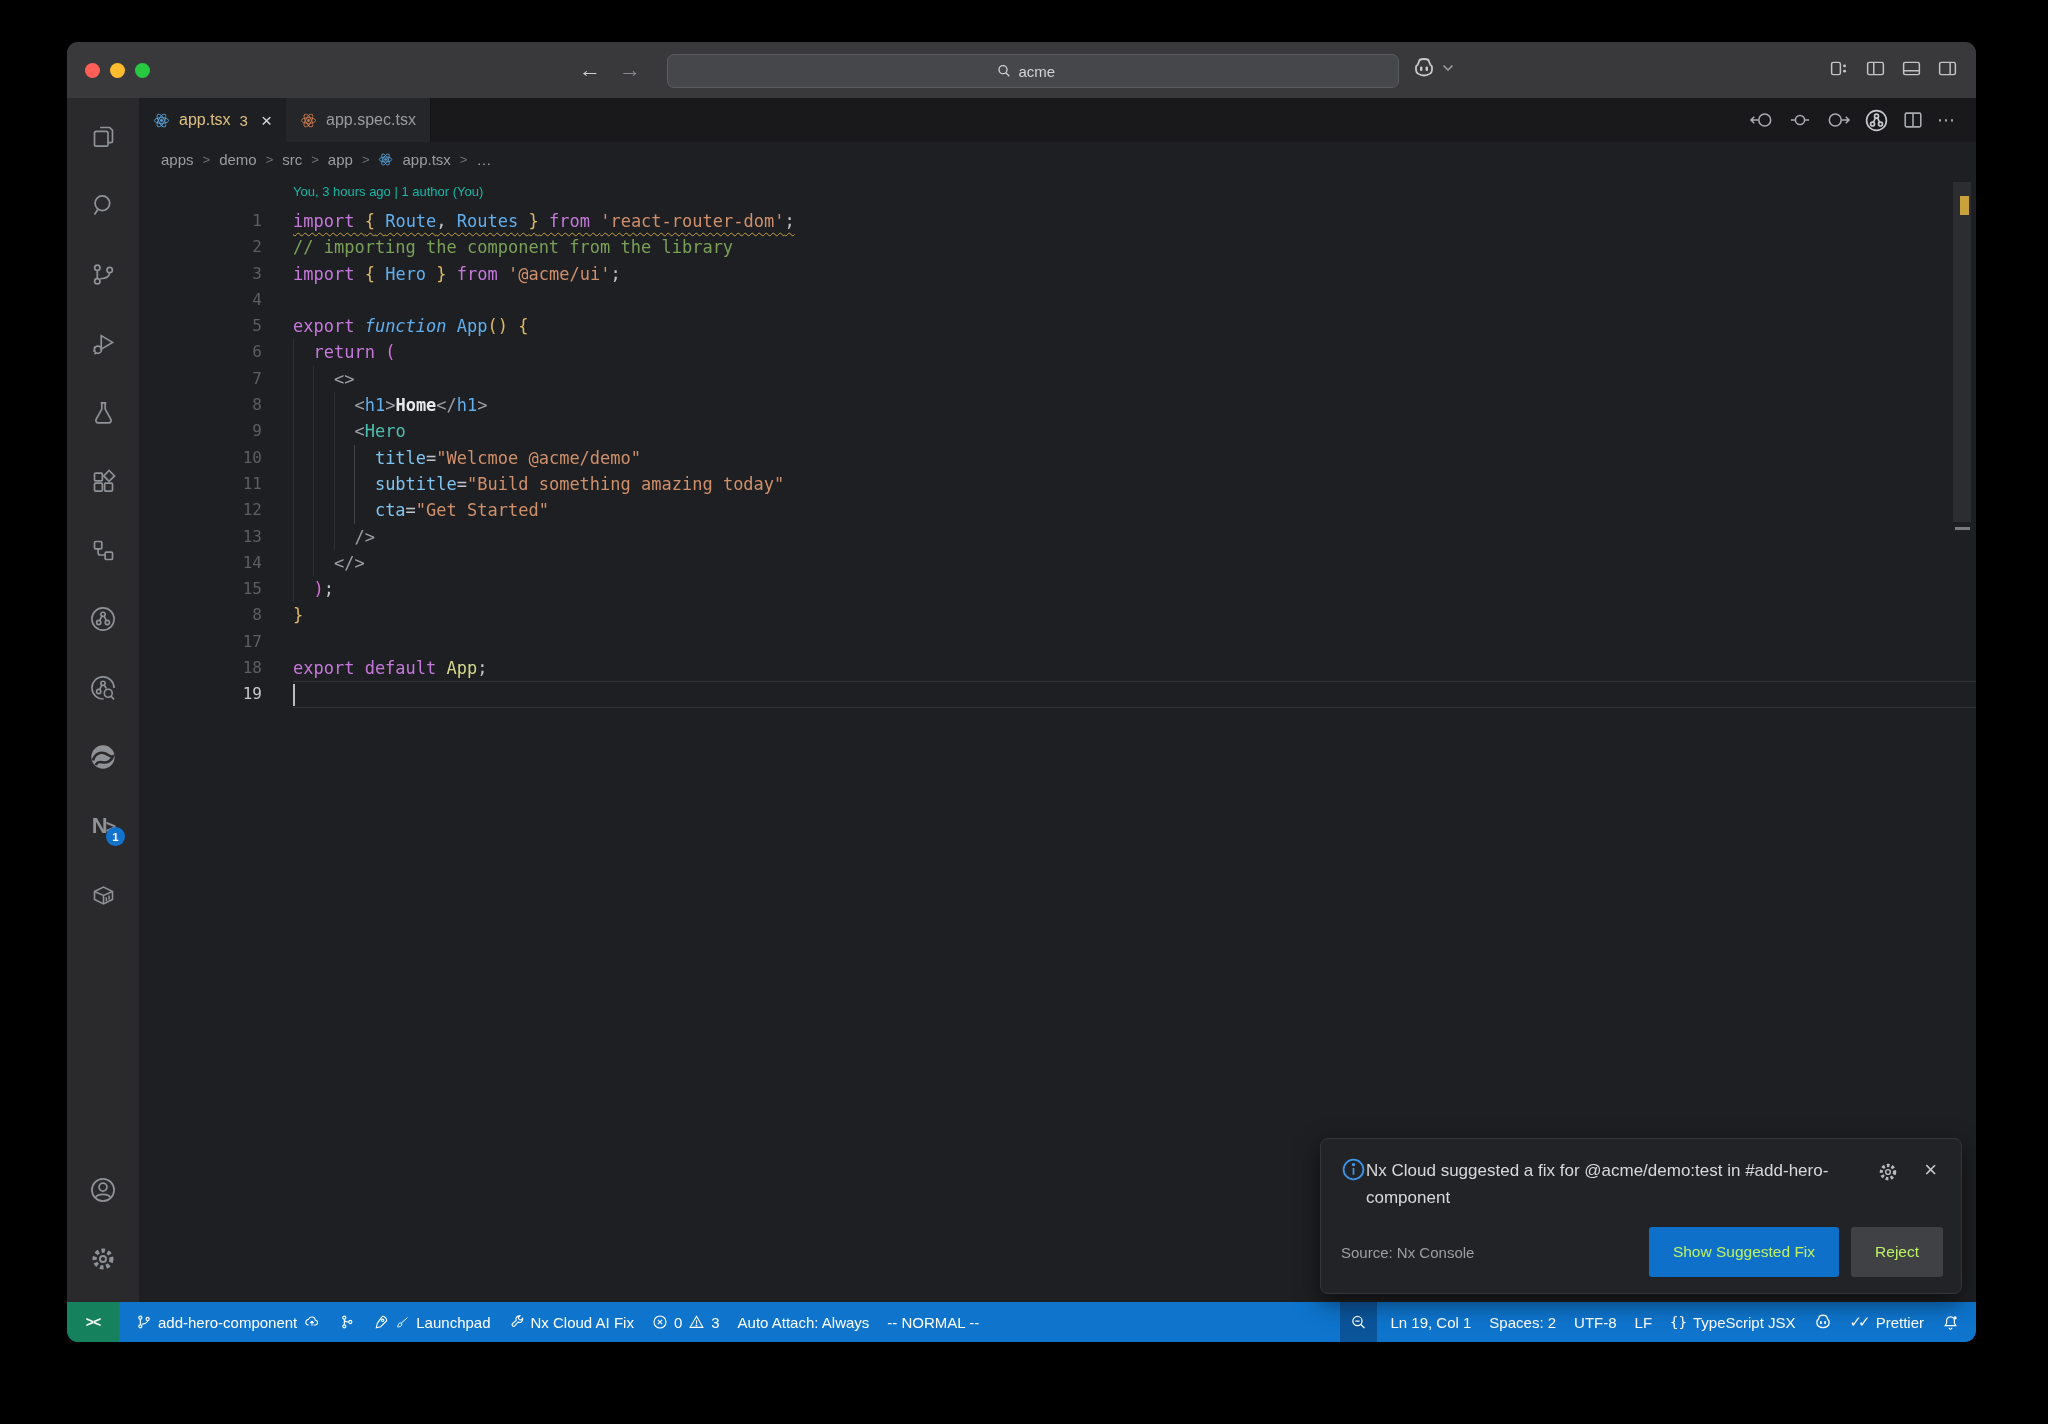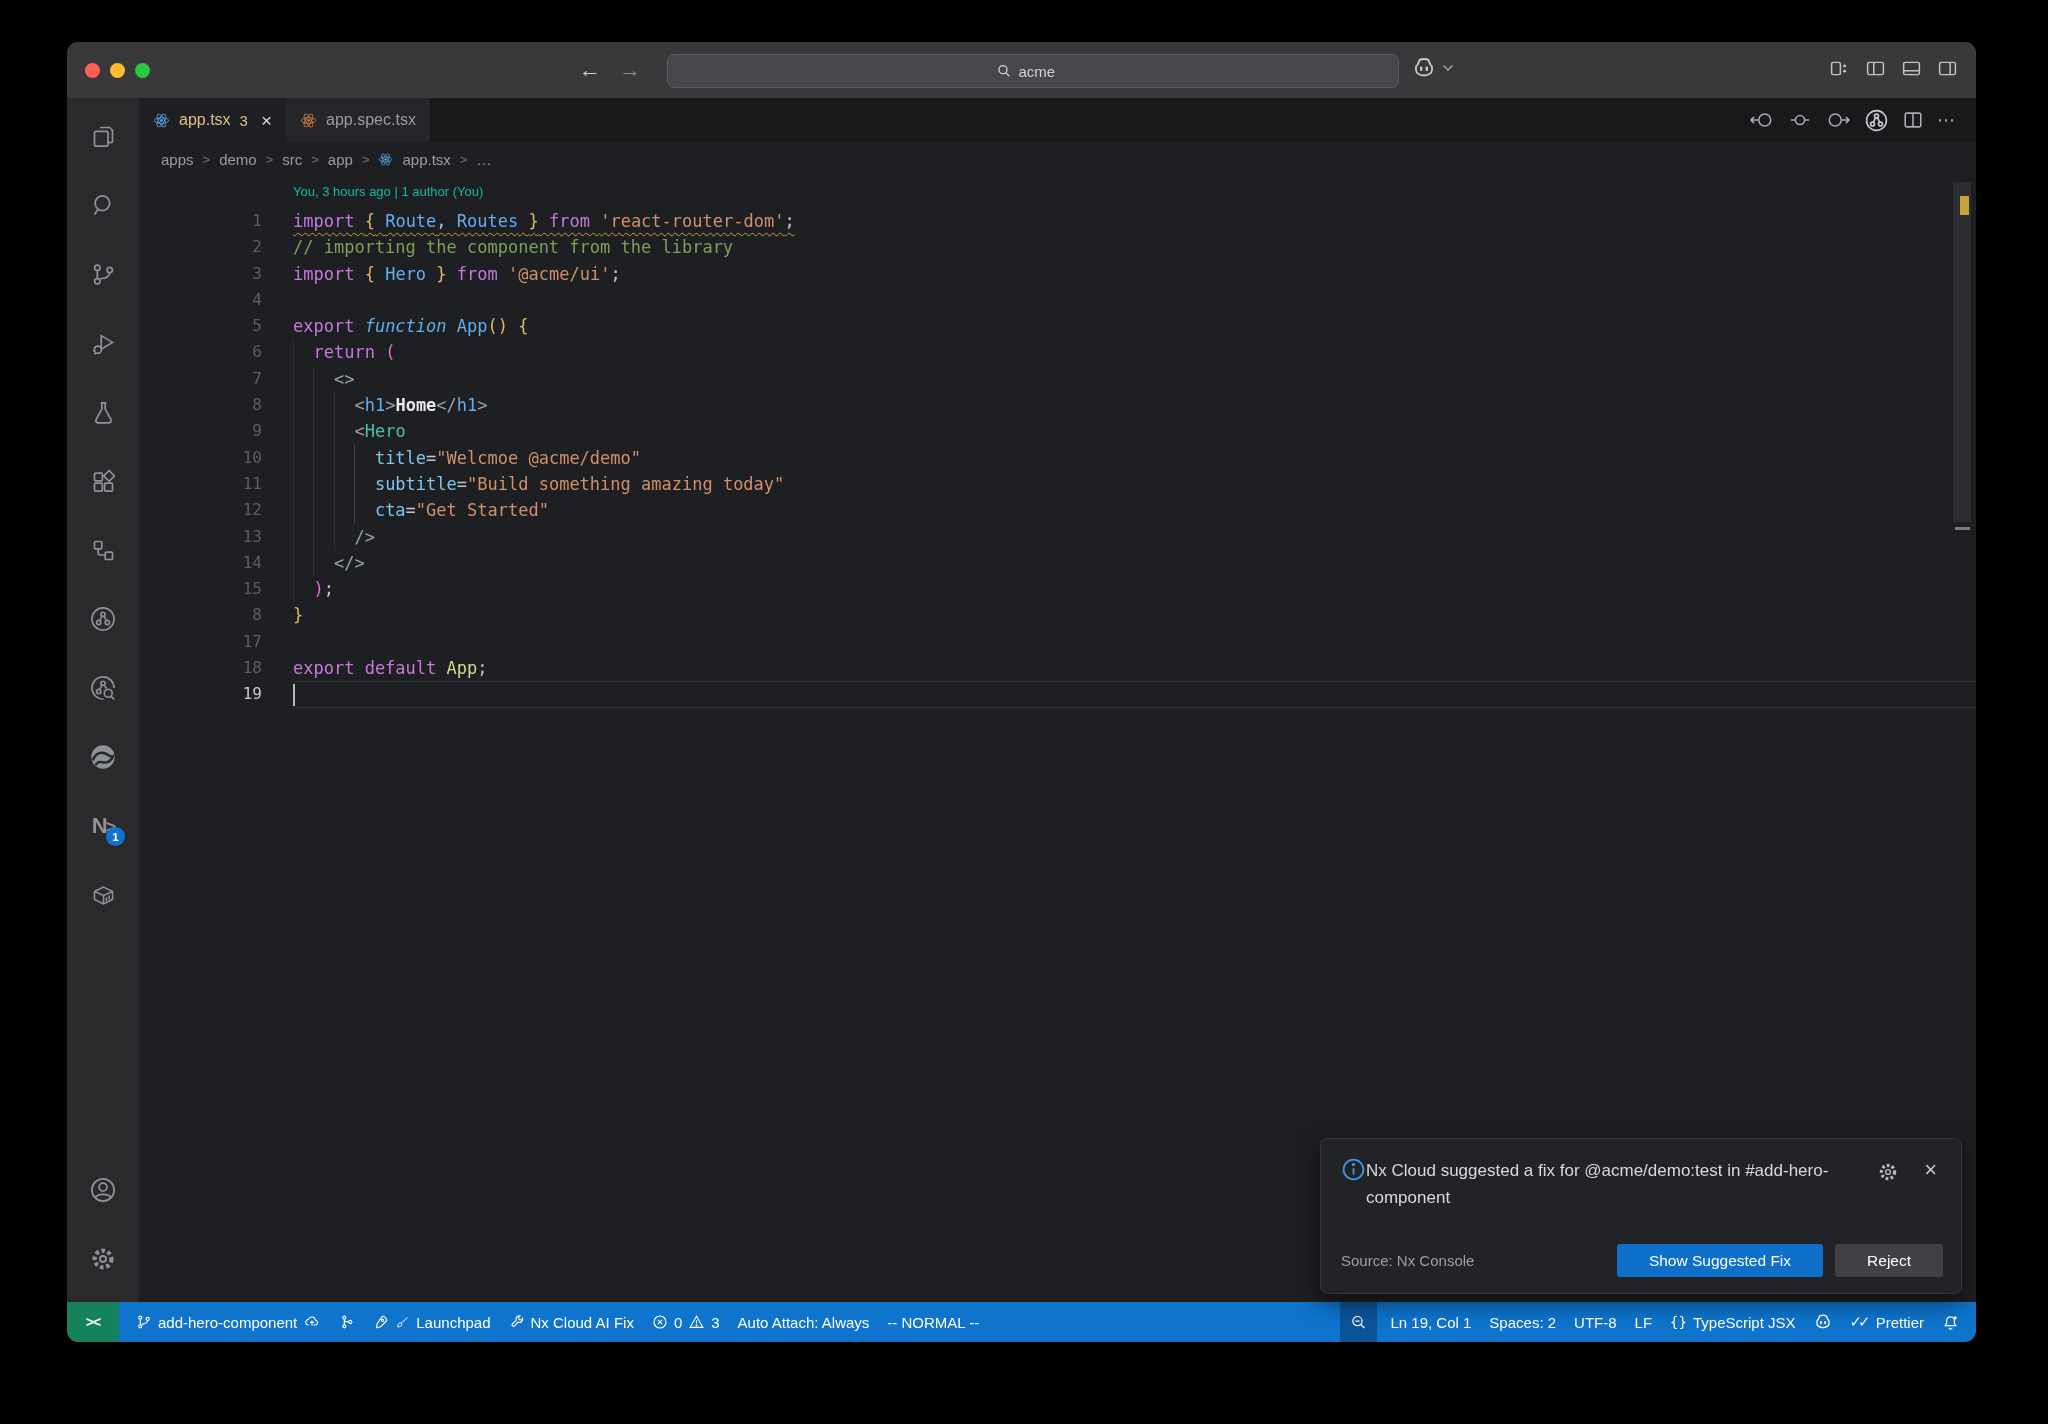--- a/index.html
+++ b/index.html
@@ -67,21 +67,21 @@
   .mark-cur{position:absolute;right:1px;top:345px;width:15px;height:3px;background:#797b80;}
   
   .toast{position:absolute;right:14px;bottom:48px;width:642px;height:156px;background:#222327;
     border:1px solid #35363b;border-radius:8px;box-shadow:0 8px 24px rgba(0,0,0,.55);z-index:5;box-sizing:border-box;}
   .toast-head{position:absolute;left:20px;top:18px;display:flex;gap:0;}
   .toast-msg{max-width:468px;font-size:17px;line-height:27px;color:#d8d9db;}
   .toast-gear{position:absolute;right:62px;top:22px;color:#b6b8ba;}
   .toast-x{position:absolute;right:24px;top:18px;color:#c6c7c9;font-size:22px;}
   .toast-foot{position:absolute;left:20px;right:18px;bottom:16px;display:flex;align-items:center;}
   .toast-src{font-size:15px;color:#9d9fa3;flex:1;}
-  .btn{height:33px;display:flex;align-items:center;padding:0 32px;font-size:15.5px;border-radius:3px;color:#ffffff;}
+  .btn{height:50px;display:flex;align-items:center;padding:0 24px;font-size:15.5px;border-radius:3px;color:#bef264;}
   .btn.primary{background:#0e70c8;margin-right:12px;}
   .btn.secondary{background:#3f4145;}
   
   .statusbar{position:absolute;left:0;bottom:0;width:100%;height:40px;background:#0e74cc;color:#fff;
     display:flex;align-items:center;font-size:15px;border-radius:0 0 11px 11px;overflow:hidden;}
   .remote{width:52px;height:40px;background:#16825d;display:flex;align-items:center;justify-content:center;
     font-weight:bold;font-size:14px;letter-spacing:-1px;flex:0 0 auto;}
   .sb-item{display:flex;align-items:center;gap:6px;padding:0 9px;height:40px;white-space:nowrap;}
   .sb-left{display:flex;align-items:center;flex:1;min-width:0;margin-left:8px;}
   .sb-right{display:flex;align-items:center;padding-right:8px;}

